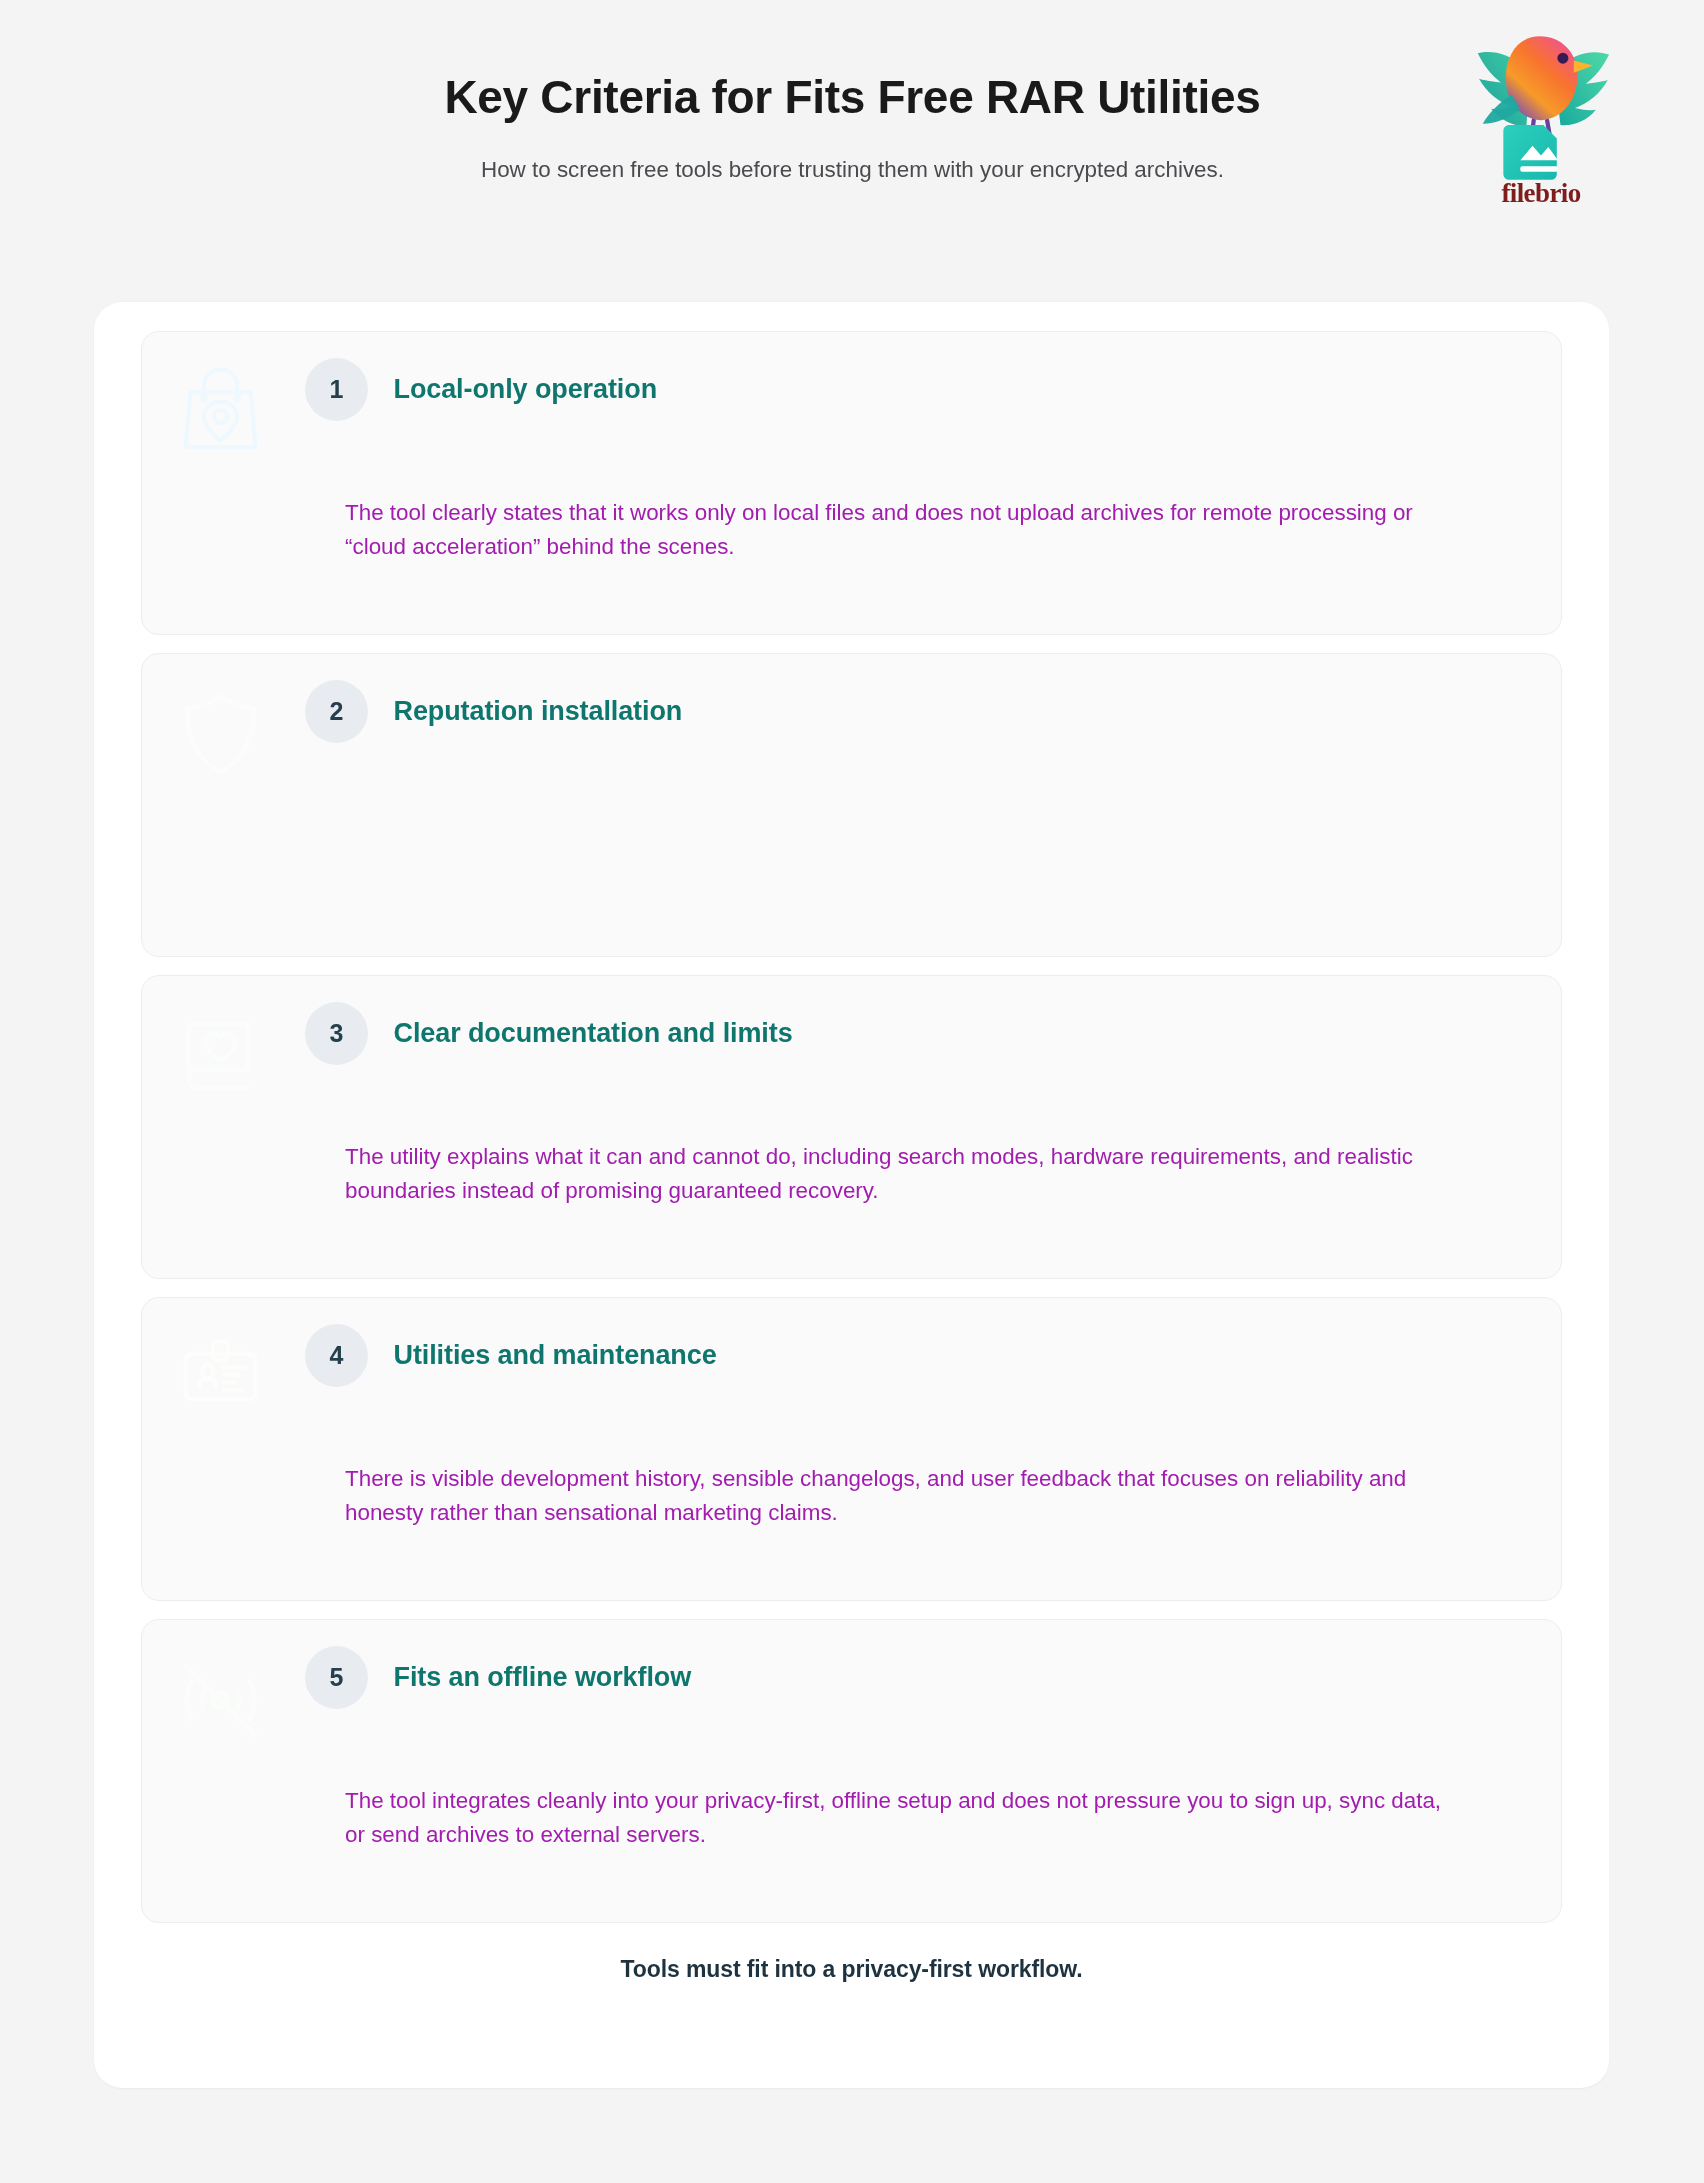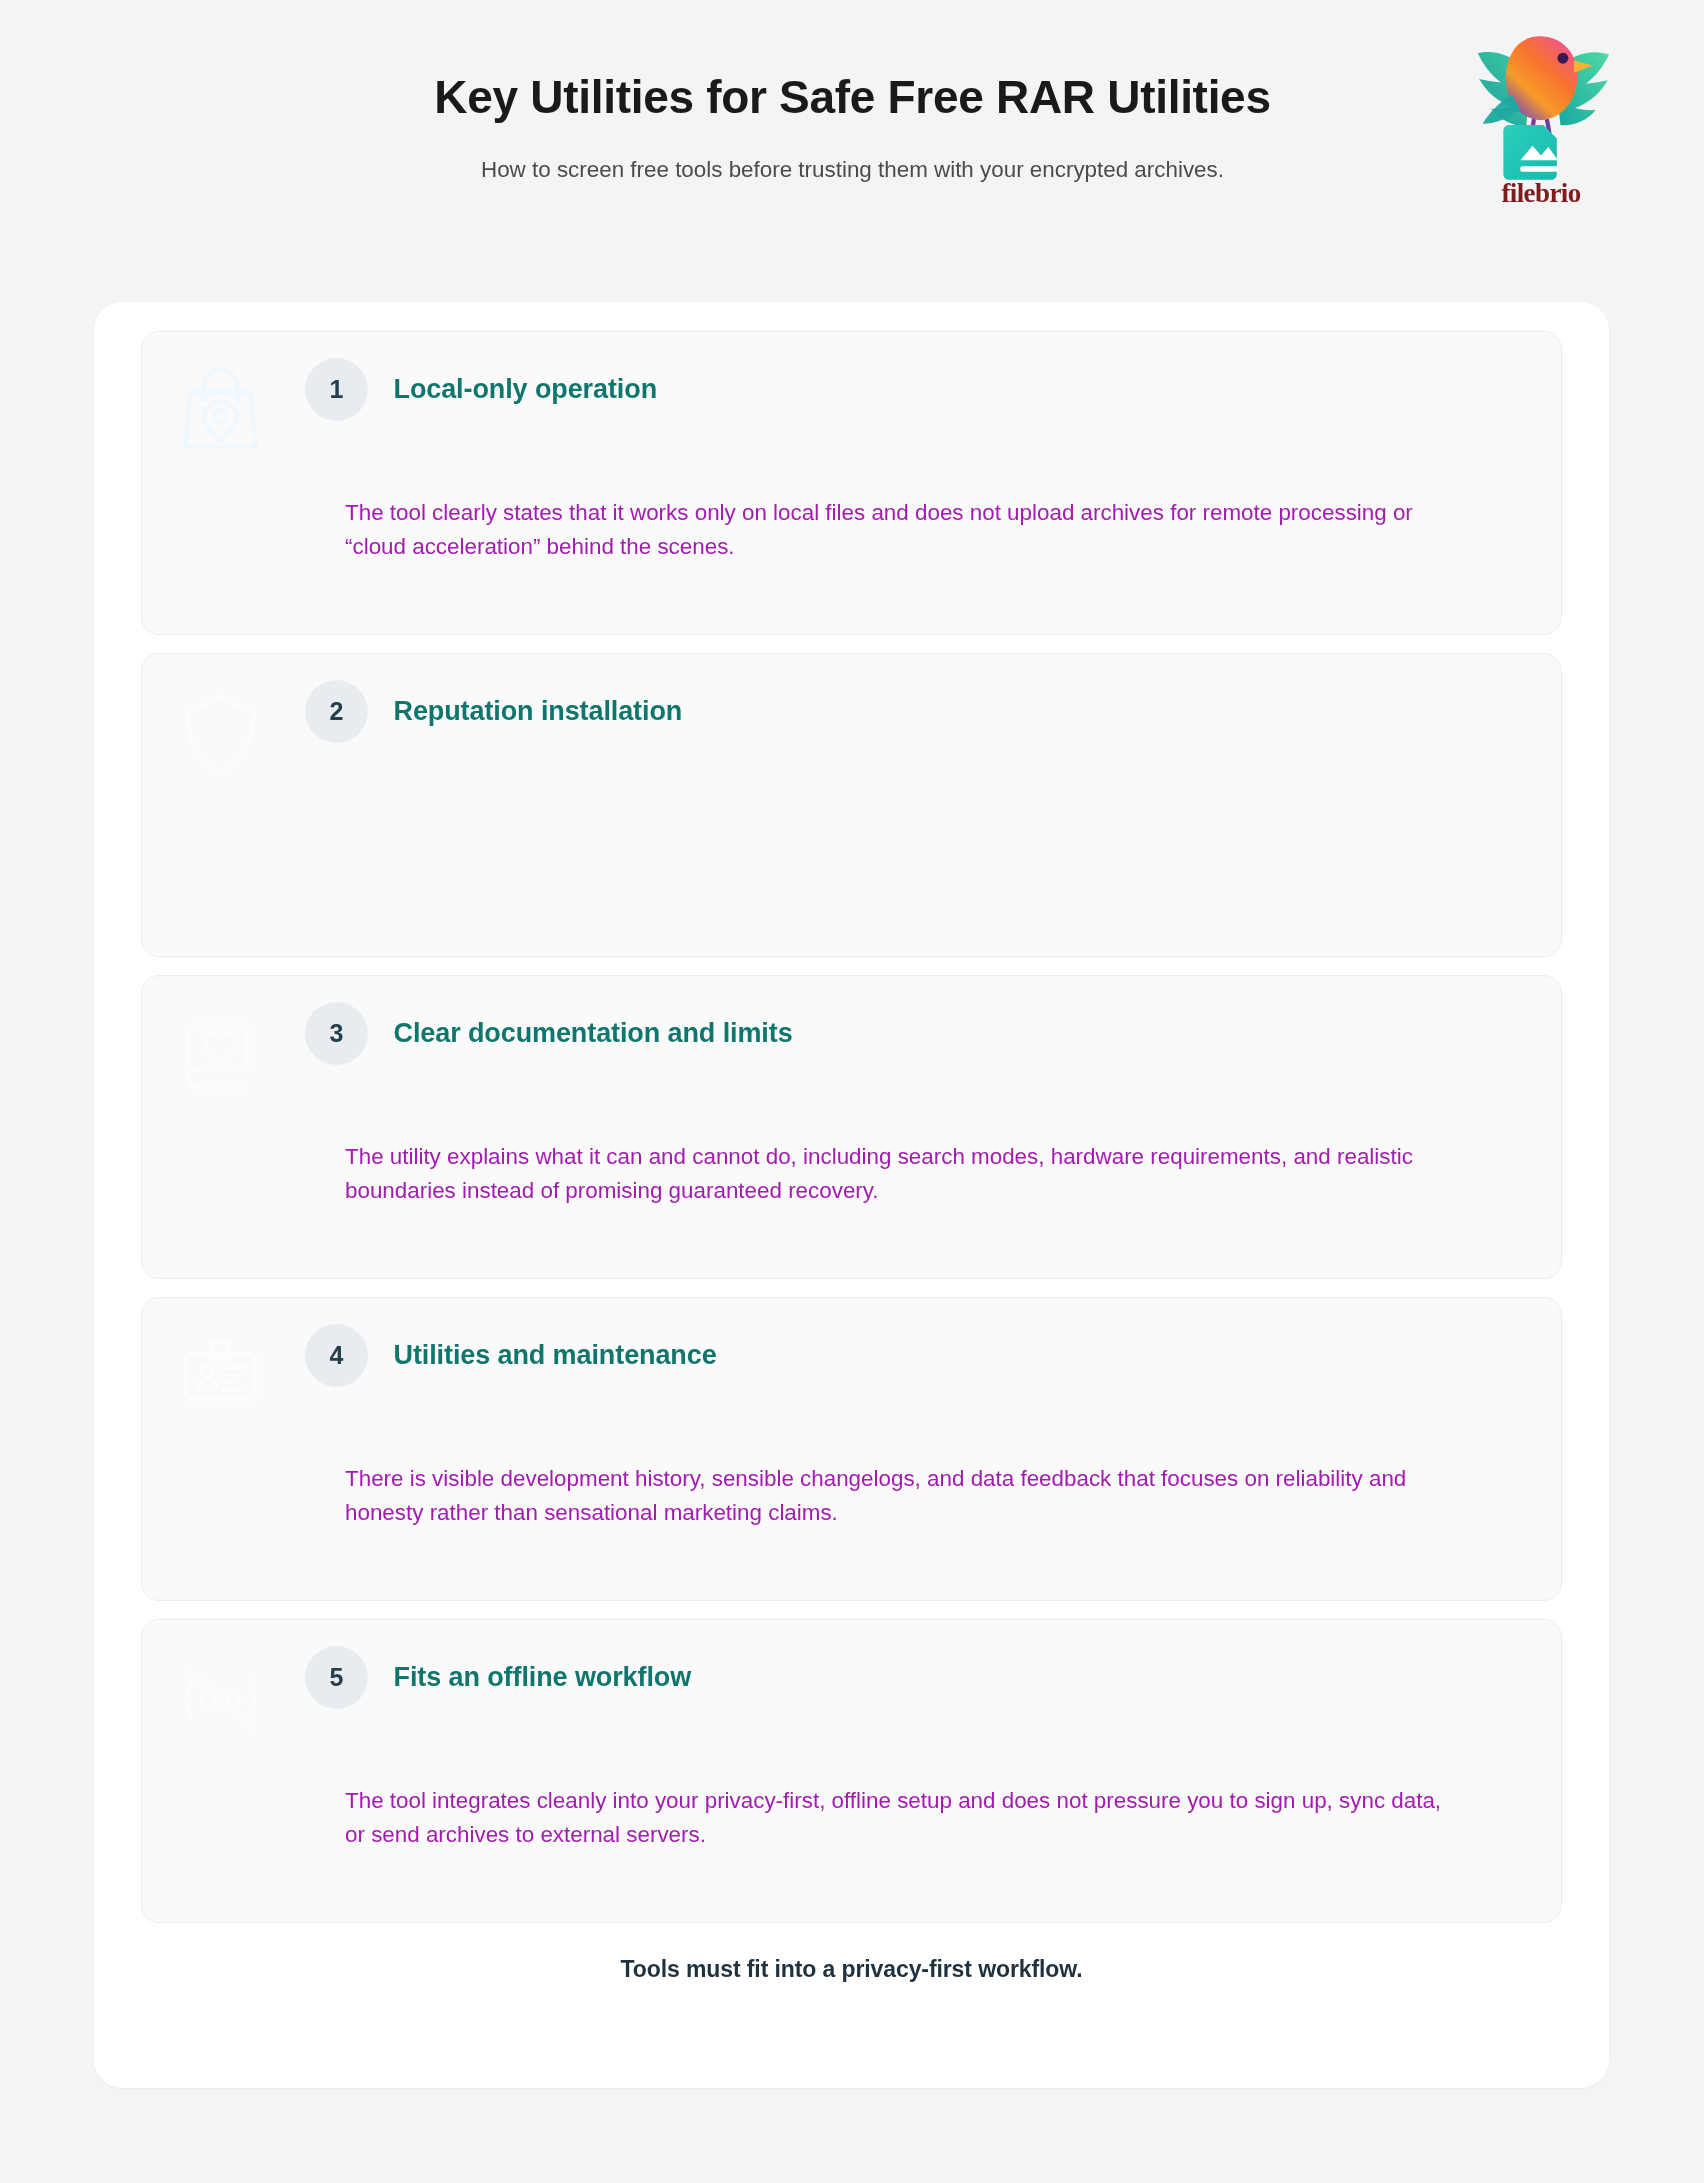--- a/index.html
+++ b/index.html
@@ -129,21 +129,21 @@
     letter-spacing:-0.1px;
   }
 </style>
 </head>
 <body>
 
 <div class="page">
 
   <div class="header">
     <div class="header-text">
-      <div class="title">Key Utilities for Safe Free RAR Utilities</div>
+      <div class="title">Key Criteria for Fits Free RAR Utilities</div>
       <div class="subtitle">How to screen free tools before trusting them with your encrypted archives.</div>
     </div>
 
     <div class="logo">
       <svg class="logo-mark" viewBox="0 0 260 255">
         <defs>
           <linearGradient id="gBody" x1="0.15" y1="0.95" x2="0.85" y2="0.05">
             <stop offset="0%" stop-color="#7b4ab8"></stop>
             <stop offset="30%" stop-color="#f79a28"></stop>
             <stop offset="62%" stop-color="#f8732f"></stop>
@@ -243,21 +243,21 @@
             <rect x="27" y="9" width="10" height="12" rx="2"></rect>
             <path d="M18 39 C18 35 20.5 33 23.5 33 C26.5 33 29 35 29 39"></path>
             <path d="M23.5 33 C25.8 33 27 31 27 28.5 C27 26 25.8 24 23.5 24 C21.2 24 20 26 20 28.5 C20 31 21.2 33 23.5 33 Z"></path>
             <path d="M34 26 L48 26 M34 31 M34 31 L44 31 M34 36 L41 36 M34 41 L46 41"></path>
           </svg>
         </div>
         <div class="card-head">
           <div class="badge">4</div>
           <div class="card-title">Utilities and maintenance</div>
         </div>
-        <div class="card-body">There is visible development history, sensible changelogs, and data feedback that focuses on reliability and honesty rather than sensational marketing claims.</div>
+        <div class="card-body">There is visible development history, sensible changelogs, and user feedback that focuses on reliability and honesty rather than sensational marketing claims.</div>
       </div>
 
       <div class="card">
         <div class="card-watermark">
           <svg viewBox="0 0 64 64" fill="none" stroke="#fafdfa" stroke-width="2.8" stroke-linecap="round" stroke-linejoin="round">
             <path d="M13 20 A27 27 0 0 0 13 46"></path>
             <path d="M51 20 A27 27 0 0 1 51 46"></path>
             <path d="M21 27 A16 16 0 0 0 21 39"></path>
             <path d="M43 27 A16 16 0 0 1 43 39"></path>
             <circle cx="32" cy="33" r="5"></circle>

